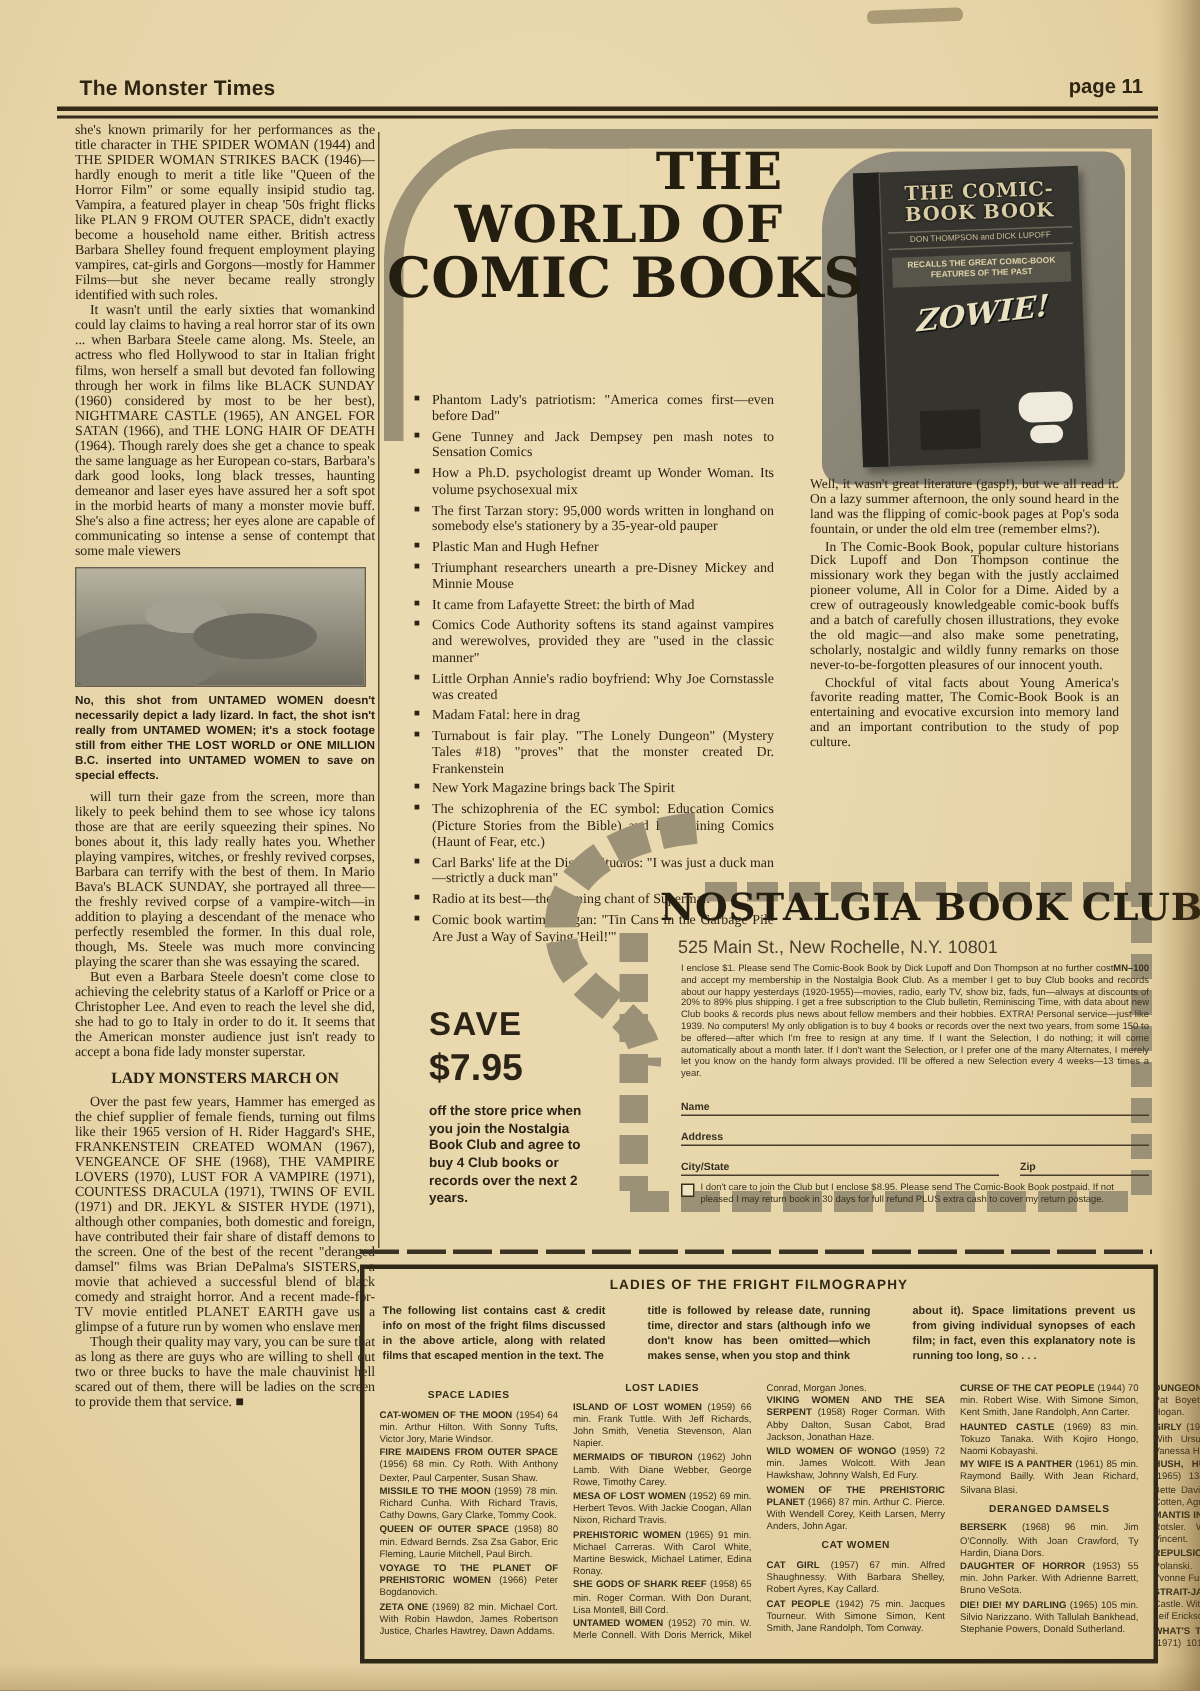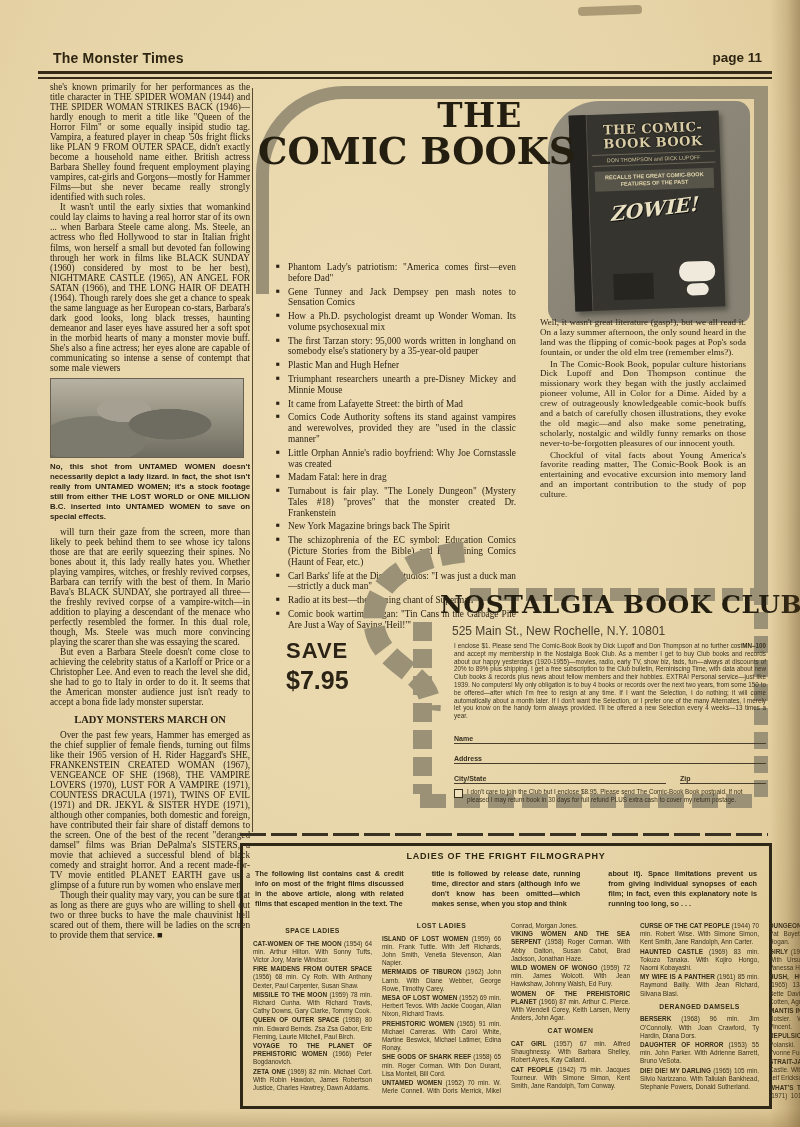--- a/index.html
+++ b/index.html
@@ -81,21 +81,21 @@
     background:repeating-linear-gradient(90deg,#9a9177 0 21px, rgba(0,0,0,0) 21px 28px);}
   .fs-right{position:absolute;right:0;top:502px;width:14px;height:212px;
     background:repeating-linear-gradient(180deg,#9a9177 0 17px, rgba(0,0,0,0) 17px 24px);}
   .fs-bottom{position:absolute;left:164px;top:708px;width:334px;height:14px;
     background:repeating-linear-gradient(90deg,#9a9177 0 26px, rgba(0,0,0,0) 26px 34px);}
   .fs-left{position:absolute;left:157px;top:536px;width:19px;height:172px;
     background:repeating-linear-gradient(180deg,#9a9177 0 19px, rgba(0,0,0,0) 19px 27px);}
   .swoosh{position:absolute;left:88px;top:456px;}
 
   .save{position:absolute;left:30px;top:552px;width:122px;font-family:"Liberation Sans",sans-serif;color:#2b2315;}
-  .save-word{font-weight:bold;font-size:22px;letter-spacing:1px;}
+  .save-word{font-weight:bold;font-size:22px;letter-spacing:1px;margin-top:32px;}
   .save-amount{font-weight:bold;font-size:25px;margin-top:2px;}
   .save-text{margin-top:8px;font-weight:bold;font-size:9px;line-height:1.3;width:118px;}
 
   
   .club-name{position:absolute;left:184px;top:504px;width:326px;font-family:"DejaVu Serif",serif;
     font-weight:bold;font-size:25px;letter-spacing:.5px;color:#241e10;white-space:nowrap;}
   .club-address{position:absolute;left:196px;top:538px;font-family:"Liberation Sans",sans-serif;
     font-size:12px;color:#4a4030;}
   .fine-print{position:absolute;left:198px;top:556px;width:312px;font-family:"Liberation Sans",sans-serif;
     font-size:6.3px;line-height:1.24;text-align:justify;color:#37301f;}
@@ -166,20 +166,21 @@
           <div class="bubble1"></div>
           <div class="bubble2"></div>
           <div class="panel-dark"></div>
         </div>
       </div>
     </div>
 
     <div class="ad-title">
 
     <div class="ad-title-line">THE</div>
+        <div class="ad-title-line">WORLD OF</div>
         <div class="ad-title-line">COMIC BOOKS</div>
       </div>
 
     <div class="bullets">
 
     <div class="bullet">Phantom Lady's patriotism: "America comes first—even before Dad"</div>
         <div class="bullet">Gene Tunney and Jack Dempsey pen mash notes to Sensation Comics</div>
         <div class="bullet">How a Ph.D. psychologist dreamt up Wonder Woman. Its volume psychosexual mix</div>
         <div class="bullet">The first Tarzan story: 95,000 words written in longhand on somebody else's stationery by a 35-year-old pauper</div>
         <div class="bullet">Plastic Man and Hugh Hefner</div>
@@ -206,20 +207,21 @@
     <div class="fs-right"></div>
     <div class="fs-bottom"></div>
     <div class="fs-left"></div>
     <svg class="swoosh" width="130" height="180" viewBox="0 0 130 180">
       <path d="M120 10 C 55 16, 20 50, 32 92 C 42 126, 90 132, 86 168" fill="none" stroke="#9a9177" stroke-width="21" stroke-dasharray="24 9"></path>
     </svg>
 
     <div class="save">
       <div class="save-word">SAVE</div>
       <div class="save-amount">$7.95</div>
+      <div class="save-text">off the store price when you join the Nostalgia Book Club and agree to buy 4 Club books or records over the next 2 years.</div>
     </div>
 
     <div class="club-name">NOSTALGIA BOOK CLUB</div>
     <div class="club-address">525 Main St., New Rochelle, N.Y. 10801</div>
     <div class="fine-print">
       <span class="mn-code">MN–100</span>
       <span>I enclose $1. Please send The Comic-Book Book by Dick Lupoff and Don Thompson at no further cost and accept my membership in the Nostalgia Book Club. As a member I get to buy Club books and records about our happy yesterdays (1920-1955)—movies, radio, early TV, show biz, fads, fun—always at discounts of 20% to 89% plus shipping. I get a free subscription to the Club bulletin, Reminiscing Time, with data about new Club books &amp; records plus news about fellow members and their hobbies. EXTRA! Personal service—just like 1939. No computers! My only obligation is to buy 4 books or records over the next two years, from some 150 to be offered—after which I'm free to resign at any time. If I want the Selection, I do nothing; it will come automatically about a month later. If I don't want the Selection, or I prefer one of the many Alternates, I merely let you know on the handy form always provided. I'll be offered a new Selection every 4 weeks—13 times a year.</span>
     </div>
     <div class="coupon-fields">
       <div class="frow">

